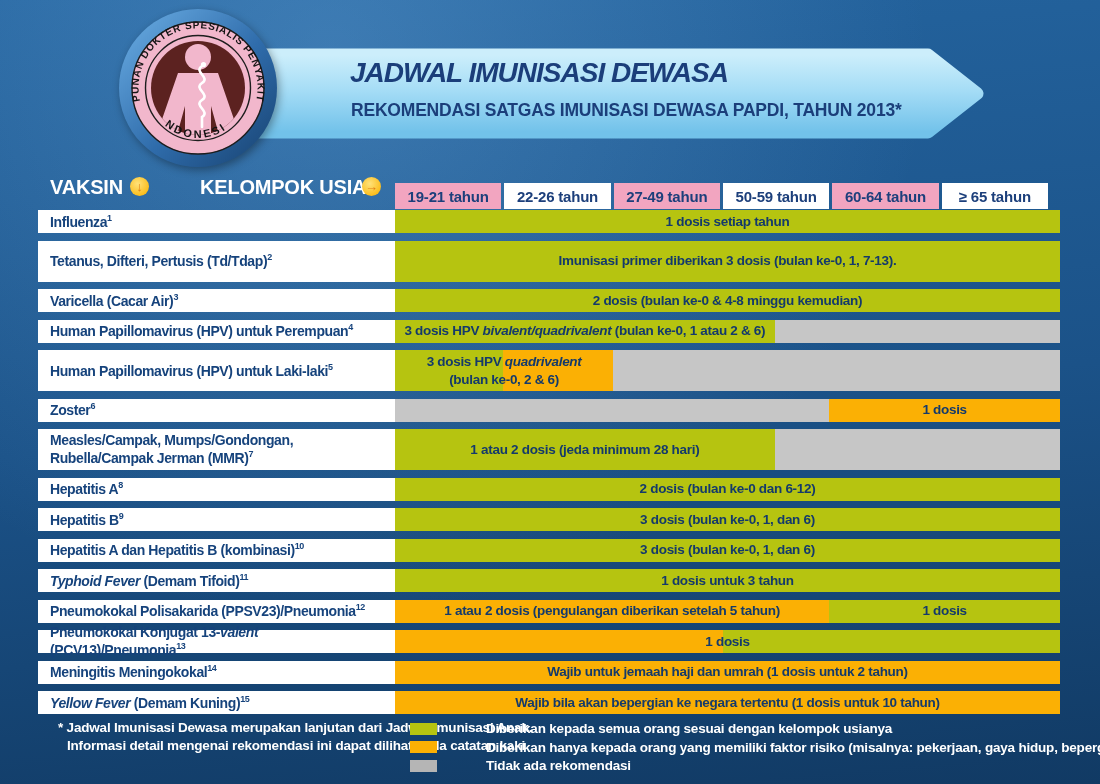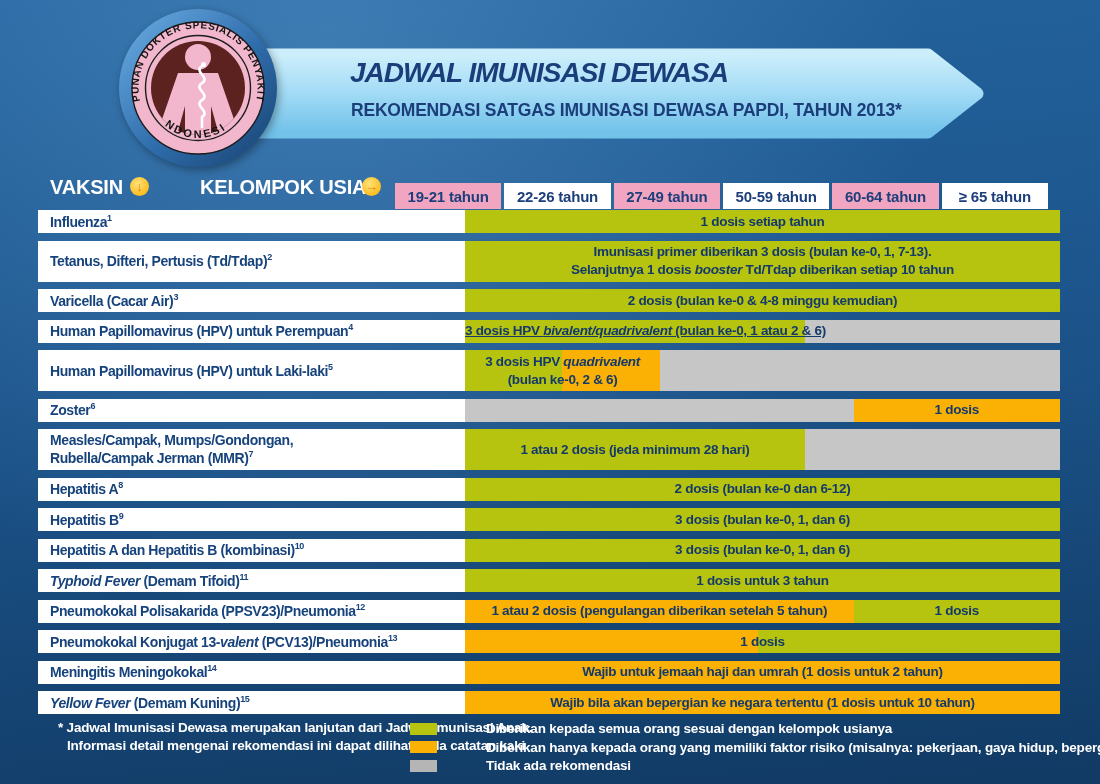--- a/index.html
+++ b/index.html
@@ -24,21 +24,21 @@
   #vaksin-icon{left:130px;}
   #kelompok-icon{left:362px;}
   .age-row{position:absolute;left:395px;top:175px;width:653px;height:26px;display:flex;gap:3px;margin-top:8px;}
   .age-box{flex:1;display:flex;align-items:center;justify-content:center;
     color:#1c3f7b;font-size:15px;font-weight:bold;letter-spacing:-0.2px;}
   
   .rows{position:absolute;left:38px;top:210px;width:1022px;}
   .row{display:flex;margin-bottom:7.5px;}
   .row.single{height:23px;}
   .row.double{height:41px;}
-  .row-label{width:427px;background:#ffffff;display:flex;align-items:center;
+  .row-label{width:357px;background:#ffffff;display:flex;align-items:center;
     padding:0 6px 0 12px;box-sizing:border-box;color:#16437c;font-weight:bold;
     font-size:14px;line-height:1.22;letter-spacing:-0.4px;}
   .row-label sup{font-size:9px;}
   .row-bars{flex:1;position:relative;}
   .bar{position:absolute;top:0;bottom:0;}
   .bar-text{position:absolute;top:0;bottom:0;display:flex;flex-direction:column;justify-content:center;
     text-align:center;color:#143a6b;font-weight:bold;font-size:13.5px;line-height:1.3;letter-spacing:-0.3px;white-space:nowrap;}
   
   .footnote{position:absolute;left:58px;top:719px;color:#ffffff;font-size:13.5px;font-weight:bold;line-height:1.35;letter-spacing:-0.2px;}
   .footnote .l2{padding-left:9px;}
@@ -125,21 +125,20 @@
         </div>
       </div>
       <div class="row double">
         <div class="row-label">
           <span><span>Tetanus, Difteri, Pertusis (Td/Tdap)</span><sup>2</sup></span>
         </div>
         <div class="row-bars">
           <div class="bar" style="left: 0%; width: 100%; background: rgb(182, 196, 16);"></div>
           <div class="bar-text" style="left: 0%; width: 100%;">
             <div><span>Imunisasi primer diberikan 3 dosis (bulan ke-0, 1, 7-13).</span></div>
-            <div><span>Selanjutnya 1 dosis </span><i>booster</i><span> Td/Tdap diberikan setiap 10 tahun</span></div>
           </div>
         </div>
       </div>
       <div class="row single">
         <div class="row-label">
           <span><span>Varicella (Cacar Air)</span><sup>3</sup></span>
         </div>
         <div class="row-bars">
           <div class="bar" style="left: 0%; width: 100%; background: rgb(182, 196, 16);"></div>
           <div class="bar-text" style="left: 0%; width: 100%;">
@@ -147,21 +146,21 @@
           </div>
         </div>
       </div>
       <div class="row single">
         <div class="row-label">
           <span><span>Human Papillomavirus (HPV) untuk Perempuan</span><sup>4</sup></span>
         </div>
         <div class="row-bars">
           <div class="bar" style="left: 0%; width: 57.1%; background: rgb(182, 196, 16);"></div>
           <div class="bar" style="left: 57.1%; width: 42.9%; background: rgb(198, 198, 198);"></div>
-          <div class="bar-text" style="left: 0%; width: 57.1%; text-decoration: underline;">
+          <div class="bar-text" style="left: 0%; width: 57.1%;">
             <div><span>3 dosis HPV </span><i>bivalent/quadrivalent</i><span> (bulan ke-0, 1 atau 2 &amp; 6)</span></div>
           </div>
         </div>
       </div>
       <div class="row double">
         <div class="row-label">
           <span><span>Human Papillomavirus (HPV) untuk Laki-laki</span><sup>5</sup></span>
         </div>
         <div class="row-bars">
           <div class="bar" style="left: 0%; width: 16.3%; background: rgb(182, 196, 16);"></div>

